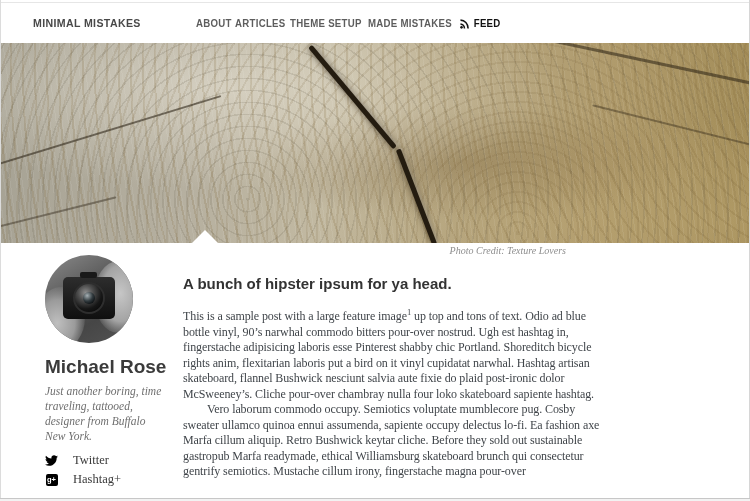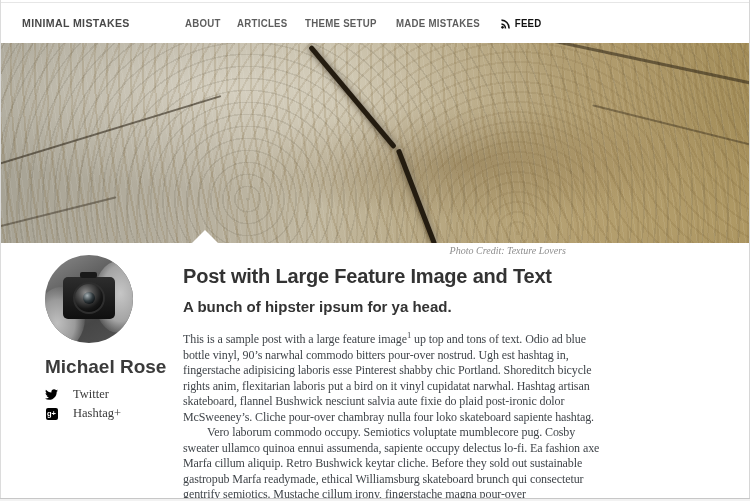--- a/index.html
+++ b/index.html
@@ -6,23 +6,23 @@
   body { background:#fff; font-family:"Liberation Sans", sans-serif; }
   .page { position:relative; width:750px; height:501px; background:#fff; overflow:hidden; }
 
   
   .edge-top    { position:absolute; top:2px; left:0; right:0; height:1px; background:#e6e6e6; z-index:6; }
   .edge-left   { position:absolute; left:0; top:0; bottom:0; width:1px; background:#dcdcdc; z-index:6; }
   .edge-right  { position:absolute; right:0; top:0; bottom:0; width:1px; background:#d6d6d6; z-index:6; }
   .edge-bottom { position:absolute; left:0; right:0; bottom:0; height:3px; background:#f2f2f2; border-top:1px solid #c7c7c7; z-index:6; }
 
   
-  .masthead { position:absolute; top:3px; left:0; right:2px; height:40px; background:#fff; display:flex; align-items:center; padding-left:22px; z-index:4; }
+  .masthead { position:absolute; top:3px; left:0; right:2px; height:40px; background:#fff; display:flex; align-items:center; padding-left:33px; z-index:4; }
   .brand { font-size:11.5px; font-weight:bold; color:#484848; letter-spacing:.4px; transform:scaleX(.92); transform-origin:left center; cursor:pointer; white-space:nowrap; }
-  .nav { display:flex; align-items:center; gap:13px; margin-left:46px; }
+  .nav { display:flex; align-items:center; margin-left:46px; }
   .nav-link { font-size:10.5px; font-weight:bold; color:#5d5d5d; letter-spacing:.3px; text-decoration:none; white-space:nowrap; transform:scaleX(.92); transform-origin:left center; cursor:pointer; }
   .nav-link.feed { color:#121212; display:flex; align-items:center; gap:3px; }
   .rss-icon svg { display:block; }
 
   
   .feature { position:absolute; top:43px; left:0; width:750px; height:200px; overflow:hidden;
     background:
       repeating-linear-gradient(82deg, rgba(255,255,252,.07) 0 1px, rgba(0,0,0,0) 1px 6px),
       repeating-radial-gradient(circle at 33% 78%, rgba(92,84,64,.15) 0 1.5px, rgba(0,0,0,0) 1.5px 12px),
       repeating-radial-gradient(circle at 69% 95%, rgba(120,98,58,.14) 0 2px, rgba(0,0,0,0) 2px 10px),
@@ -123,20 +123,21 @@
     <div class="avatar">
       <div class="av-hand-l"></div>
       <div class="av-hand-r"></div>
       <div class="av-cam">
         <div class="av-lens">
           <div class="av-lens-inner"></div>
         </div>
       </div>
     </div>
     <h3 class="author-name">Michael Rose</h3>
+    <p class="bio">Just another boring, time traveling, tattooed, designer from Buffalo New York.</p>
     <ul class="social">
       <li>
         <a>
           <span class="sicon">
             <svg width="13" height="13" viewBox="0 0 16 16">
                 <path fill="#000" d="M16 3.04c-.59.26-1.22.44-1.88.52.68-.4 1.2-1.04 1.44-1.8-.63.37-1.33.65-2.07.8A3.28 3.28 0 0 0 11.1 1.5c-1.8 0-3.27 1.47-3.27 3.27 0 .26.03.5.08.75C5.2 5.38 2.8 4.08 1.17 2.1c-.28.48-.44 1.04-.44 1.65 0 1.13.58 2.13 1.45 2.72-.53-.02-1.04-.17-1.48-.41v.04c0 1.58 1.13 2.9 2.62 3.2-.27.08-.56.12-.86.12-.21 0-.41-.02-.61-.06.41 1.3 1.62 2.24 3.05 2.27A6.58 6.58 0 0 1 0 12.98a9.28 9.28 0 0 0 5.03 1.47c6.04 0 9.34-5 9.34-9.34v-.42c.64-.46 1.2-1.04 1.63-1.69z"></path>
               </svg>
           </span>
           <span>Twitter</span>
         </a>
@@ -147,20 +148,19 @@
               <span class="gicon"></span>
             </span>
           <span>Hashtag+</span>
         </a>
       </li>
 
     </ul>
   </aside>
 
   <main class="article">
-    <h1 class="post-title">Post with Large Feature Image and Text</h1>
     <h2 class="post-subtitle">A bunch of hipster ipsum for ya head.</h2>
     <p><span>This is a sample post with a large feature image</span><sup>1</sup><span> up top and tons of text. Odio ad blue bottle vinyl, 90’s narwhal commodo bitters pour-over nostrud. Ugh est hashtag in, fingerstache adipisicing laboris esse Pinterest shabby chic Portland. Shoreditch bicycle rights anim, flexitarian laboris put a bird on it vinyl cupidatat narwhal. Hashtag artisan skateboard, flannel Bushwick nesciunt salvia aute fixie do plaid post-ironic dolor McSweeney’s. Cliche pour-over chambray nulla four loko skateboard sapiente hashtag.</span></p>
     <p class="indent">Vero laborum commodo occupy. Semiotics voluptate mumblecore pug. Cosby sweater ullamco quinoa ennui assumenda, sapiente occupy delectus lo-fi. Ea fashion axe Marfa cillum aliquip. Retro Bushwick keytar cliche. Before they sold out sustainable gastropub Marfa readymade, ethical Williamsburg skateboard brunch qui consectetur gentrify semiotics. Mustache cillum irony, fingerstache magna pour-over</p>
   </main>
 
   <div class="edge-bottom"></div>
 </div>
 
 </body></html>

